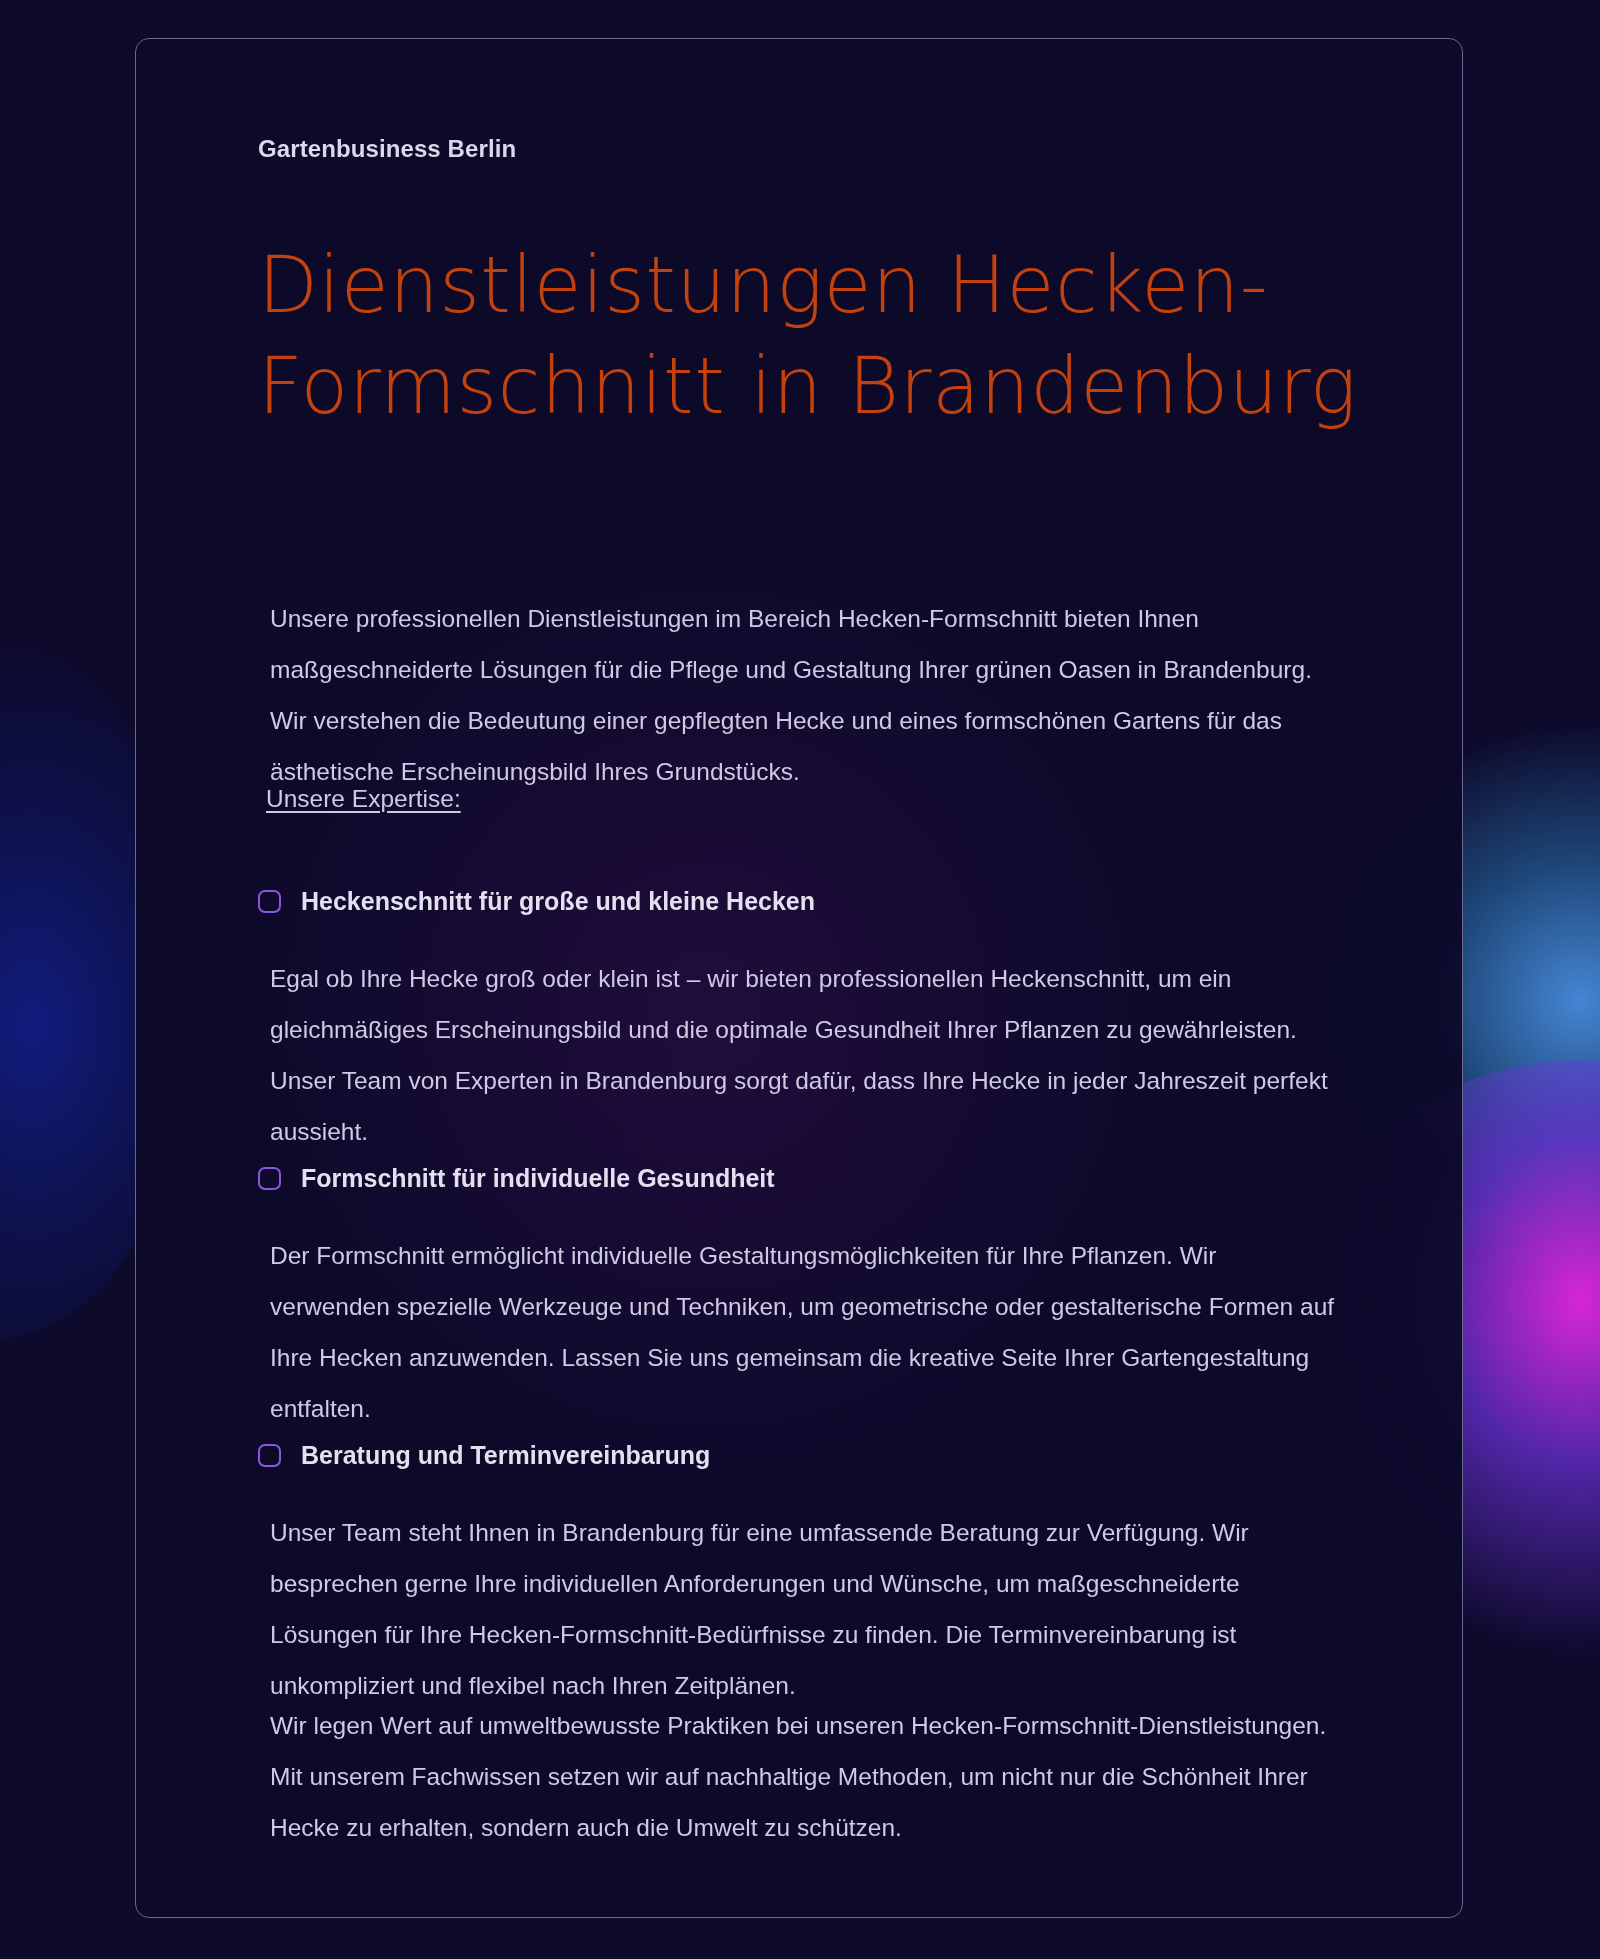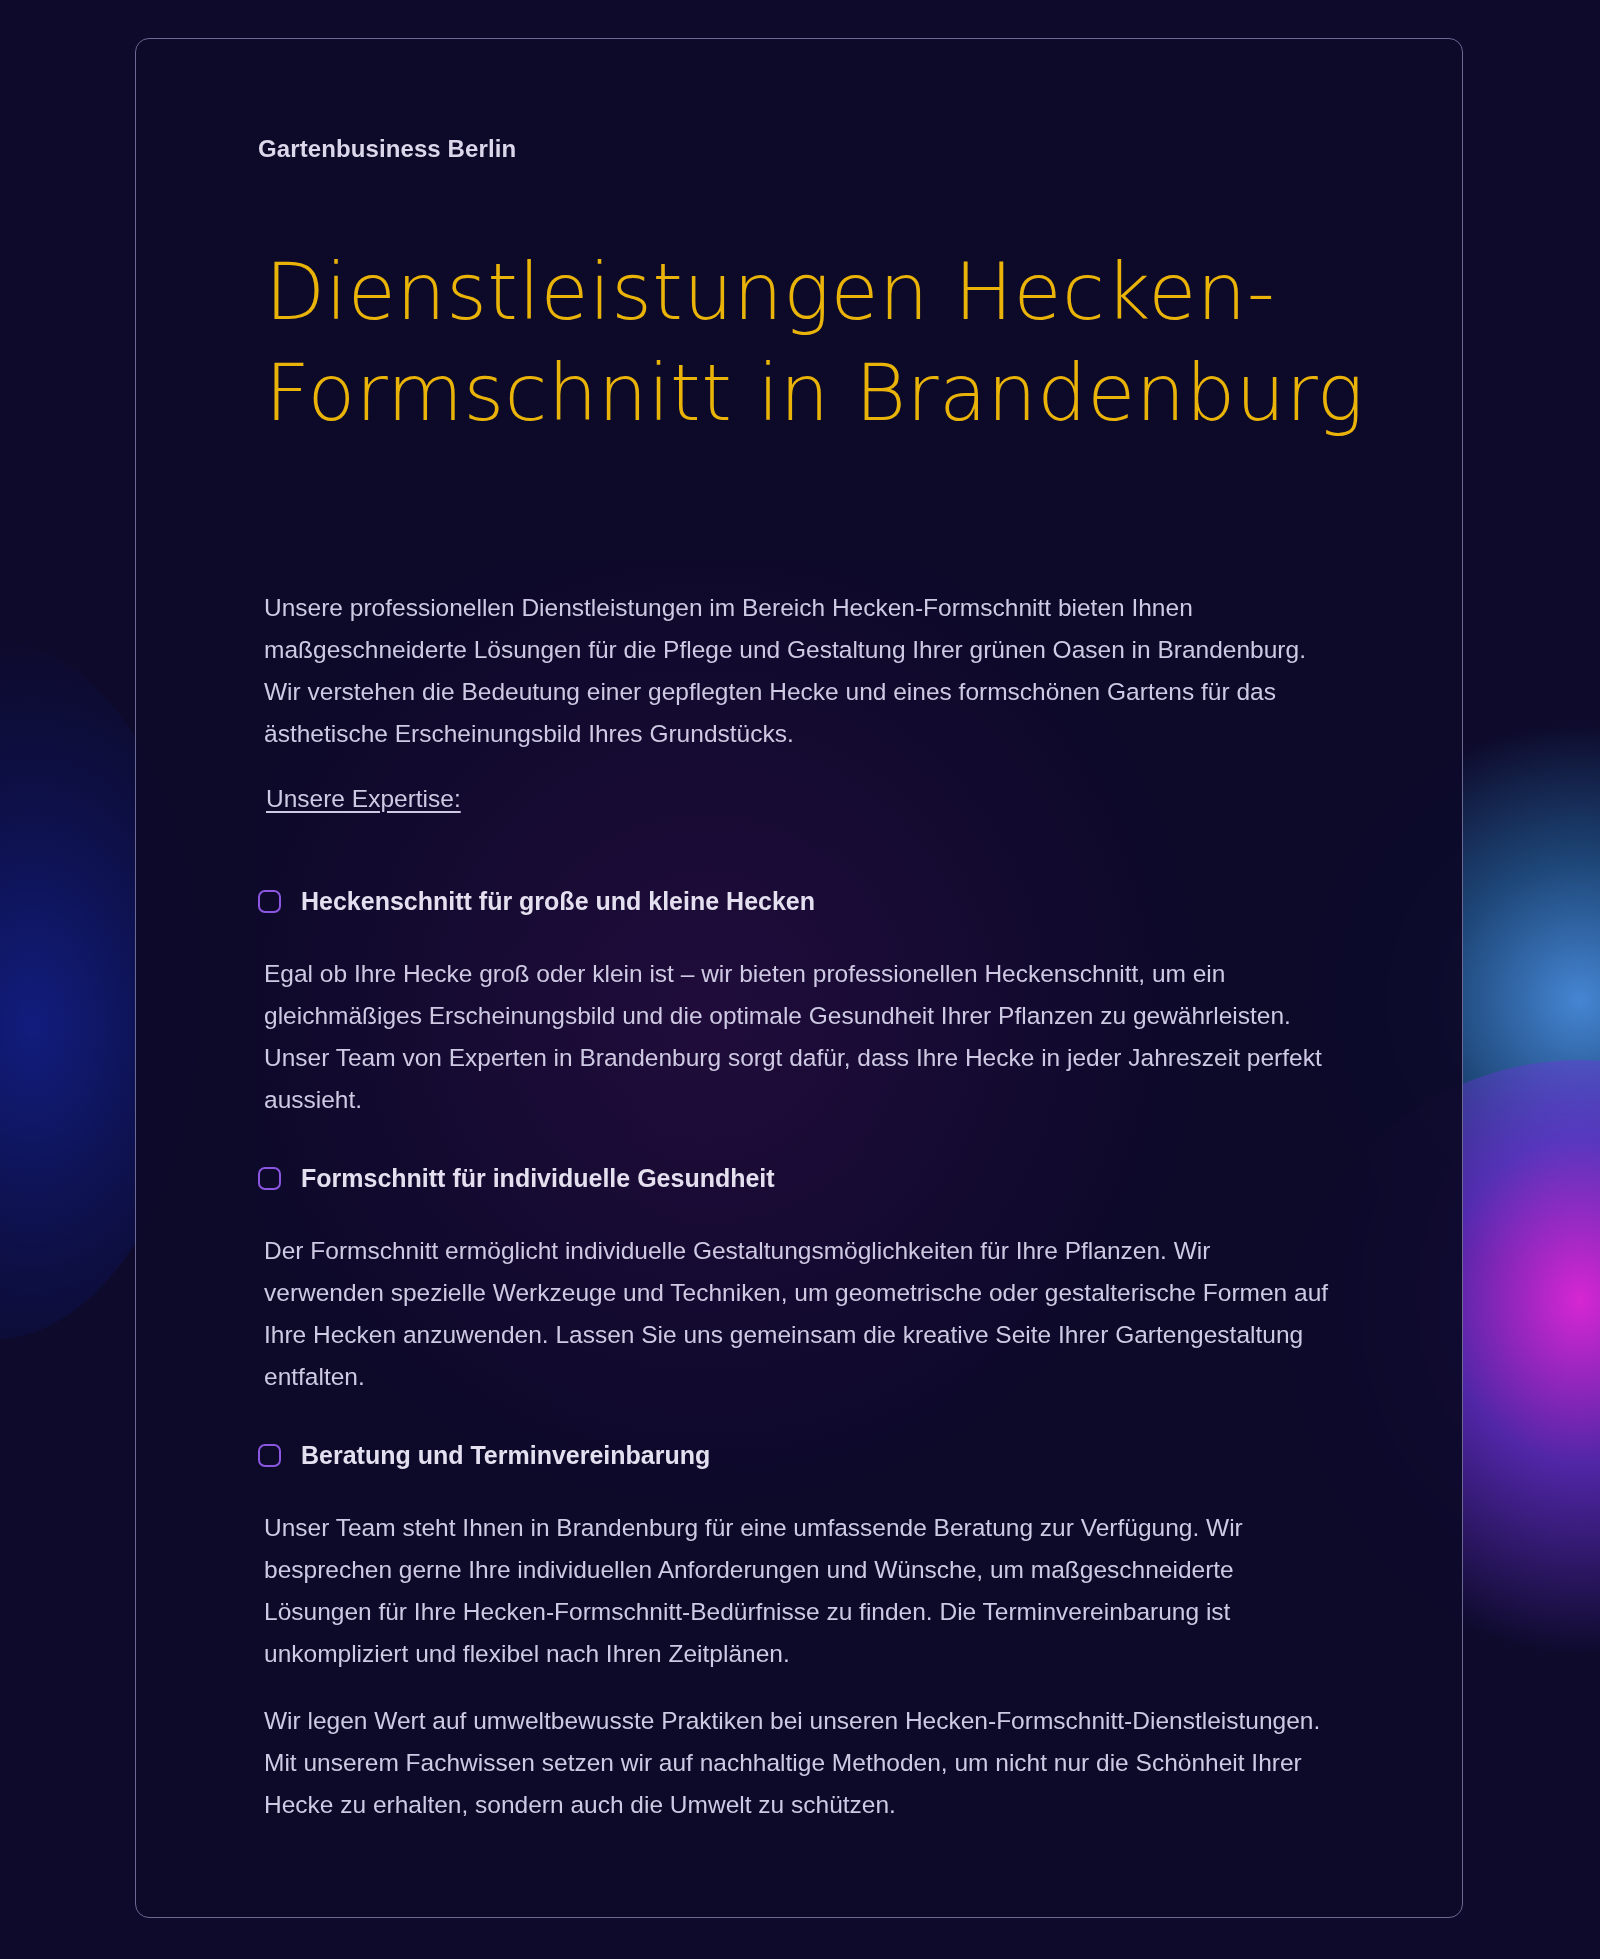--- a/index.html
+++ b/index.html
@@ -36,26 +36,26 @@
       position: absolute; left: 120px; top: 520px; width: 1000px; height: 1000px;
       background: radial-gradient(ellipse at 45% 45%, rgba(45,14,70,0.6) 0%, rgba(12,9,42,0) 65%);
       pointer-events: none;
     }
     .content { position: absolute; left: 122px; top: 0; width: 1080px; }
     .brand {
       position: absolute; top: 96px; left: 0;
       font-size: 24px; font-weight: 700; color: #dcd7ea; letter-spacing: 0.1px;
     }
     .title {
-      position: absolute; top: 196px; left: 0; width: 1100px; margin: 7px;
+      position: absolute; top: 196px; left: 0; width: 1100px; margin: 0;
       font-family: "DejaVu Sans", sans-serif; font-weight: 300;
-      font-size: 78px; line-height: 101px; color: #eab308; letter-spacing: 0.5px;
+      font-size: 78px; line-height: 101px; color: #c2410c; letter-spacing: 0.5px;
     }
     .para {
-      margin: 6px; font-size: 24.5px; line-height: 42px; color: #cfcae3;
+      margin: 12px; font-size: 24.5px; line-height: 51px; color: #cfcae3;
       font-weight: 400; width: 1070px;
     }
     .intro { position: absolute; top: 542px; left: 0; }
     .expertise {
       position: absolute; top: 746px; left: 8px;
       font-size: 24.5px; color: #cfcae3; text-decoration: underline; text-underline-offset: 4px;
     }
     .service { position: absolute; left: 0; width: 1080px; }
     .svc-head { display: flex; align-items: center; height: 40px; margin-top: 44px; }
     .checkbox {

